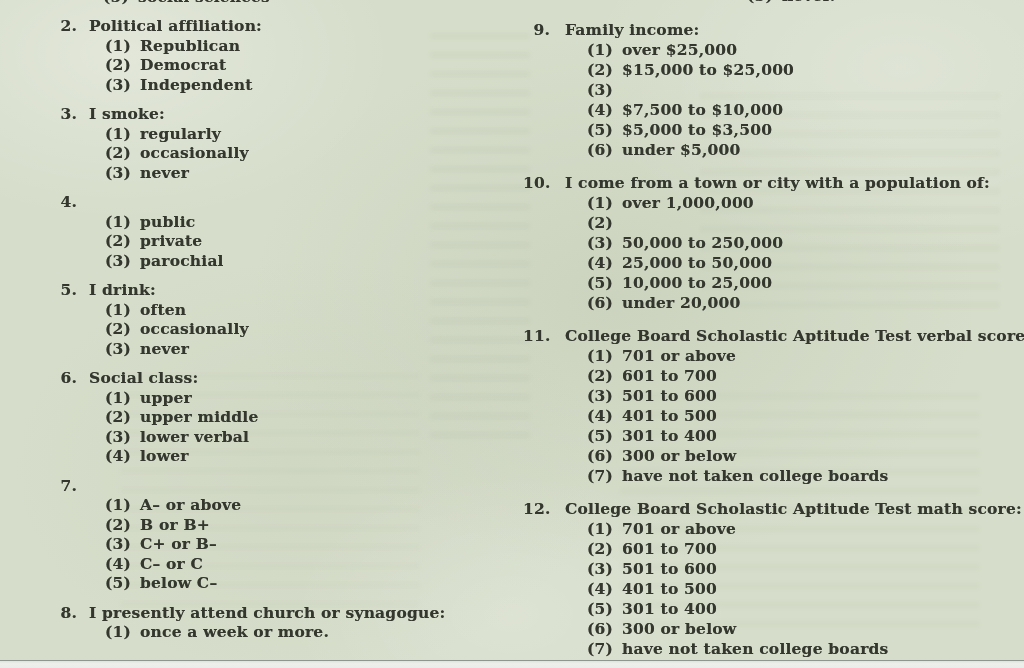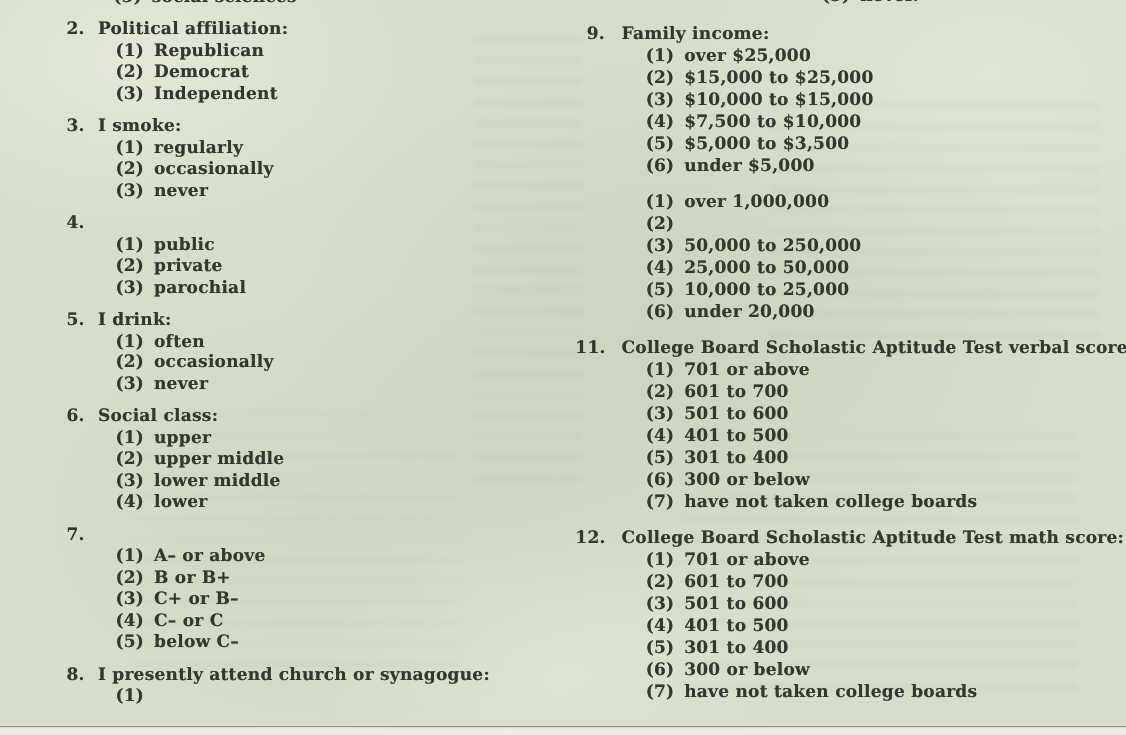--- a/index.html
+++ b/index.html
@@ -179,21 +179,21 @@
         <div class="opt-line">
           <span class="opt-num">(1)</span>
           <span class="opt-text">upper</span>
         </div>
         <div class="opt-line">
           <span class="opt-num">(2)</span>
           <span class="opt-text">upper middle</span>
         </div>
         <div class="opt-line">
           <span class="opt-num">(3)</span>
-          <span class="opt-text">lower middle</span>
+          <span class="opt-text">lower verbal</span>
         </div>
         <div class="opt-line">
           <span class="opt-num">(4)</span>
           <span class="opt-text">lower</span>
         </div>
       </div>
       <div class="question">
         <div class="q-line">
           <span class="q-num">7.</span>
         </div>
@@ -218,55 +218,59 @@
           <span class="opt-text">below C–</span>
         </div>
       </div>
       <div class="question">
         <div class="q-line">
           <span class="q-num">8.</span>
           <span class="q-title">I presently attend church or synagogue:</span>
         </div>
         <div class="opt-line">
           <span class="opt-num">(1)</span>
+          <span class="opt-text">once a week or more.</span>
         </div>
       </div>
     </div>
   <div class="col col-right">
       <div class="question">
         <div class="q-line">
           <span class="q-num">9.</span>
           <span class="q-title">Family income:</span>
         </div>
         <div class="opt-line">
           <span class="opt-num">(1)</span>
           <span class="opt-text">over $25,000</span>
         </div>
         <div class="opt-line">
           <span class="opt-num">(2)</span>
           <span class="opt-text">$15,000 to $25,000</span>
         </div>
         <div class="opt-line">
           <span class="opt-num">(3)</span>
-          <span class="opt-text">$10,000 to $15,000</span>
         </div>
         <div class="opt-line">
           <span class="opt-num">(4)</span>
           <span class="opt-text">$7,500 to $10,000</span>
         </div>
         <div class="opt-line">
           <span class="opt-num">(5)</span>
           <span class="opt-text">$5,000 to $3,500</span>
         </div>
         <div class="opt-line">
           <span class="opt-num">(6)</span>
           <span class="opt-text">under $5,000</span>
         </div>
       </div>
       <div class="question">
+        <div class="q-line">
+          <span class="q-num">10.</span>
+          <span class="q-title">I come from a town or city with a population of:</span>
+        </div>
         <div class="opt-line">
           <span class="opt-num">(1)</span>
           <span class="opt-text">over 1,000,000</span>
         </div>
         <div class="opt-line">
           <span class="opt-num">(2)</span>
         </div>
         <div class="opt-line">
           <span class="opt-num">(3)</span>
           <span class="opt-text">50,000 to 250,000</span>

